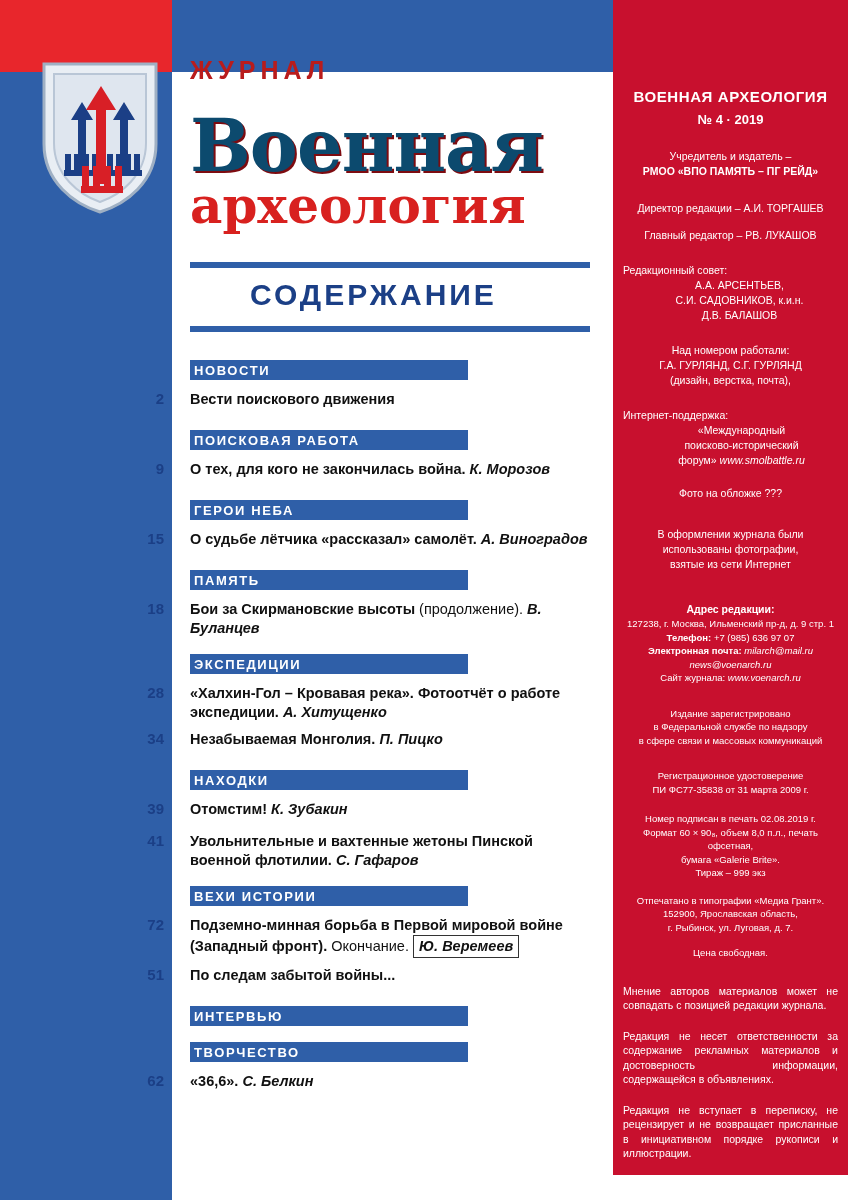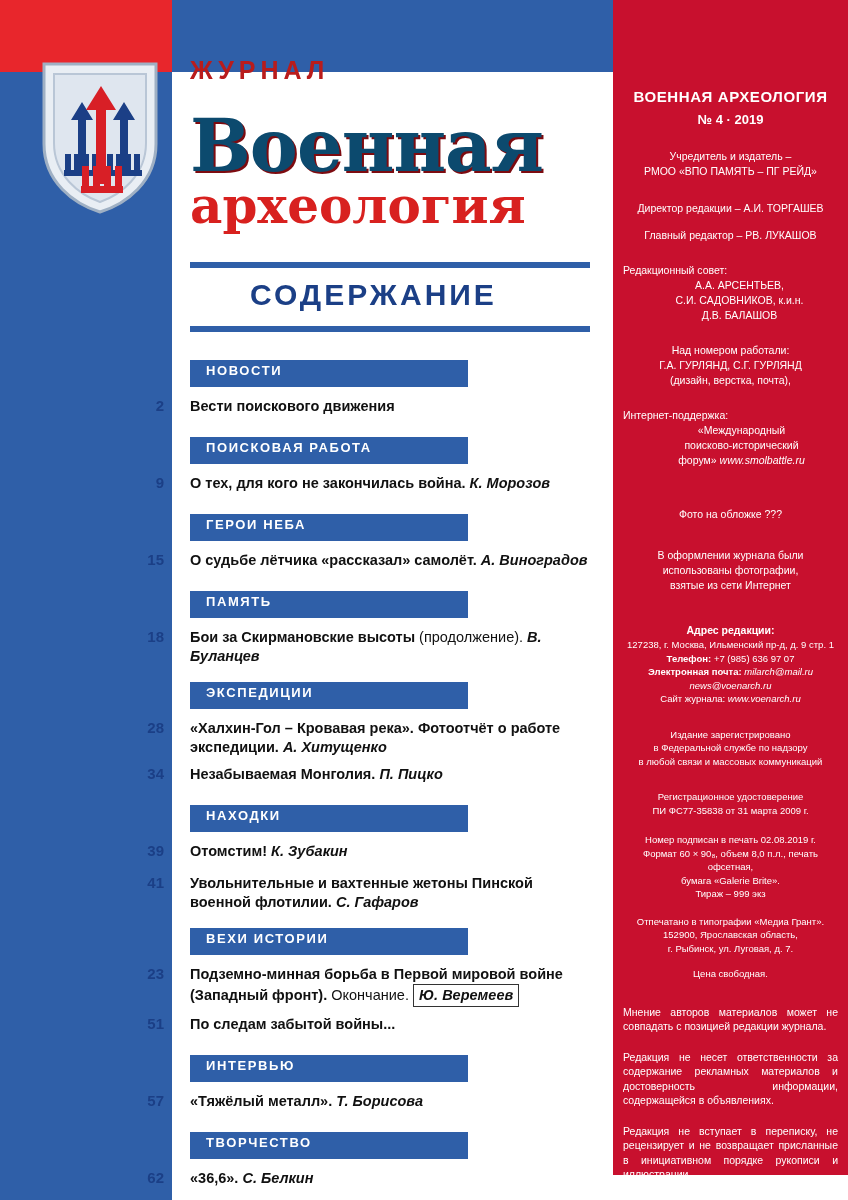--- a/index.html
+++ b/index.html
@@ -46,23 +46,23 @@
   .mast-rule{position:absolute;left:190px;top:262px;width:400px;height:6px;background:#2f5fa8;}
   .contents-title{
     position:absolute;left:250px;top:278px;
     font-size:30px;font-weight:bold;color:#1b3f86;letter-spacing:3px;
   }
   .contents-rule{position:absolute;left:190px;top:326px;width:400px;height:6px;background:#2f5fa8;}
 
   
   .toc{position:absolute;left:0;top:344px;width:613px;}
   .section-head{
-    position:relative;margin-left:190px;width:278px;height:27px;background:#2f5fa8;
+    position:relative;margin-left:190px;width:278px;height:20px;background:#2f5fa8;
     color:#ffffff;font-size:13px;font-weight:bold;letter-spacing:1.6px;
-    line-height:21px;padding-left:16px;box-sizing:border-box;
+    line-height:21px;padding-left:4px;box-sizing:border-box;
     margin-top:16px;margin-bottom:10px;
   }
   .entry{position:relative;min-height:24px;margin-bottom:8px;}
   .entry .page-num{
     position:absolute;left:130px;width:34px;text-align:right;
     font-size:15px;font-weight:bold;color:#1b3f86;
   }
   .entry .entry-text{
     margin-left:190px;width:400px;font-size:14.5px;color:#111111;line-height:19px;
   }
@@ -203,42 +203,35 @@
       <div class="entry">
         <div class="page-num">41</div>
         <div class="entry-text">
           <span class="ttl">Увольнительные и вахтенные жетоны Пинской военной флотилии.</span>
           <span class="aut">С. Гафаров</span>
         </div>
       </div>
 
       <div class="section-head">ВЕХИ ИСТОРИИ</div>
       <div class="entry">
-        <div class="page-num">23</div>
+        <div class="page-num">72</div>
         <div class="entry-text">
           <span class="ttl">Подземно-минная борьба в Первой мировой войне (Западный фронт).</span>
           <span class="pln">Окончание.</span>
           <span class="boxed">Ю. Веремеев</span>
         </div>
       </div>
       <div class="entry">
         <div class="page-num">51</div>
         <div class="entry-text">
           <span class="ttl">По следам забытой войны...</span>
         </div>
       </div>
 
       <div class="section-head">ИНТЕРВЬЮ</div>
-      <div class="entry">
-        <div class="page-num">57</div>
-        <div class="entry-text">
-          <span class="ttl">«Тяжёлый металл».</span>
-          <span class="aut">Т. Борисова</span>
-        </div>
-      </div>
 
       <div class="section-head">ТВОРЧЕСТВО</div>
       <div class="entry">
         <div class="page-num">62</div>
         <div class="entry-text">
           <span class="ttl">«36,6».</span>
           <span class="aut">С. Белкин</span>
         </div>
       </div>
 
@@ -246,21 +239,21 @@
   </div>
 
   <div class="right-col">
     <div class="right-inner">
 
       <div class="r-title">ВОЕННАЯ АРХЕОЛОГИЯ</div>
       <div class="r-issue">№ 4 · 2019</div>
 
       <div class="r-block">
         <div>Учредитель и издатель –</div>
-        <div style="font-weight:normal">РМОО «ВПО ПАМЯТЬ – ПГ РЕЙД»</div>
+        <div style="font-weight:bold">РМОО «ВПО ПАМЯТЬ – ПГ РЕЙД»</div>
       </div>
 
       <div class="r-block">Директор редакции – А.И. ТОРГАШЕВ</div>
       <div class="r-block" style="margin-top:12px">Главный редактор – РВ. ЛУКАШОВ</div>
 
       <div class="r-left">
         <div>Редакционный совет:</div>
         <div class="r-center" style="margin-left:18px">А.А. АРСЕНТЬЕВ,</div>
         <div class="r-center" style="margin-left:18px">С.И. САДОВНИКОВ, к.и.н.</div>
         <div class="r-center" style="margin-left:18px">Д.В. БАЛАШОВ</div>
@@ -275,21 +268,21 @@
       <div class="r-left">
         <div>Интернет-поддержка:</div>
         <div class="r-center" style="margin-left:22px">«Международный</div>
         <div class="r-center" style="margin-left:22px">поисково-исторический</div>
         <div class="r-center" style="margin-left:22px">
           <span>форум»</span>
           <span class="r-ital">www.smolbattle.ru</span>
         </div>
       </div>
 
-      <div class="r-block" style="margin-top:39px">Фото на обложке ???</div>
+      <div class="r-block" style="margin-top:18px">Фото на обложке ???</div>
 
       <div class="r-block" style="margin-top:26px">
         <div>В оформлении журнала были</div>
         <div>использованы фотографии,</div>
         <div>взятые из сети Интернет</div>
       </div>
 
       <div class="r-block" style="margin-top:30px">
         <div style="font-weight:bold">Адрес редакции:</div>
         <div class="r-small">127238, г. Москва, Ильменский пр-д, д. 9 стр. 1</div>
@@ -304,21 +297,21 @@
         <div class="r-small r-ital">news@voenarch.ru</div>
         <div class="r-small">
           <span>Сайт журнала:</span>
           <span class="r-ital">www.voenarch.ru</span>
         </div>
       </div>
 
       <div class="r-block r-small" style="margin-top:22px">
         <div>Издание зарегистрировано</div>
         <div>в Федеральной службе по надзору</div>
-        <div>в любой связи и массовых коммуникаций</div>
+        <div>в сфере связи и массовых коммуникаций</div>
       </div>
 
       <div class="r-block r-small" style="">
         <div>Регистрационное удостоверение</div>
         <div>ПИ ФС77-35838 от 31 марта 2009 г.</div>
       </div>
 
       <div class="r-block r-small" style="margin-top:16px">
         <div>Номер подписан в печать 02.08.2019 г.</div>
         <div>Формат 60 × 90₈, объем 8,0 п.л., печать офсетная,</div>

